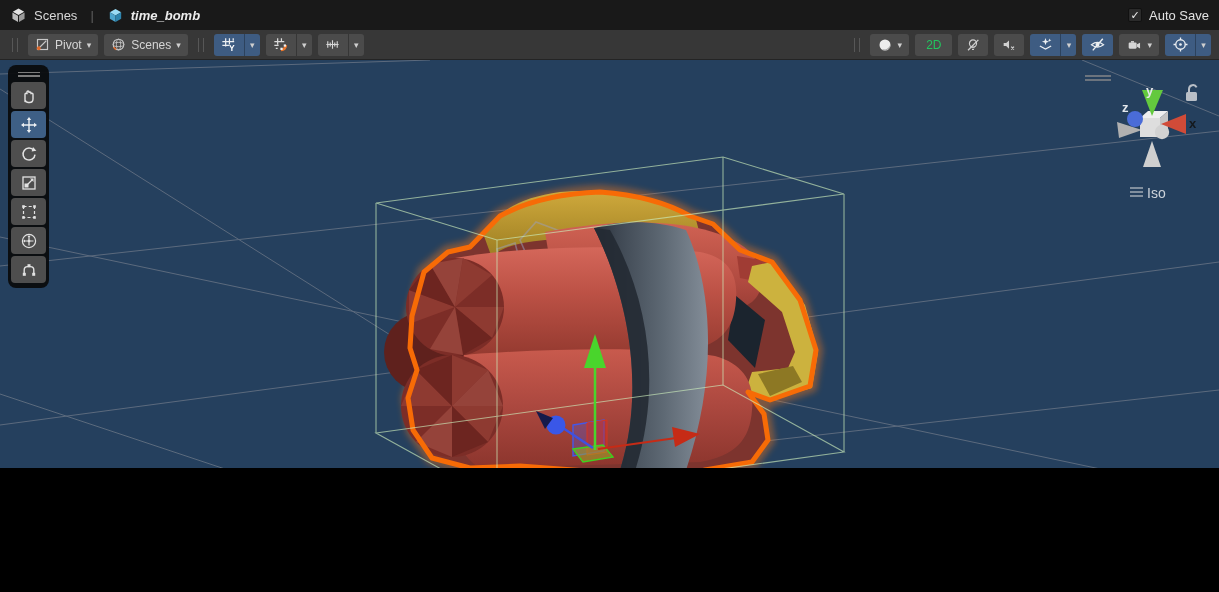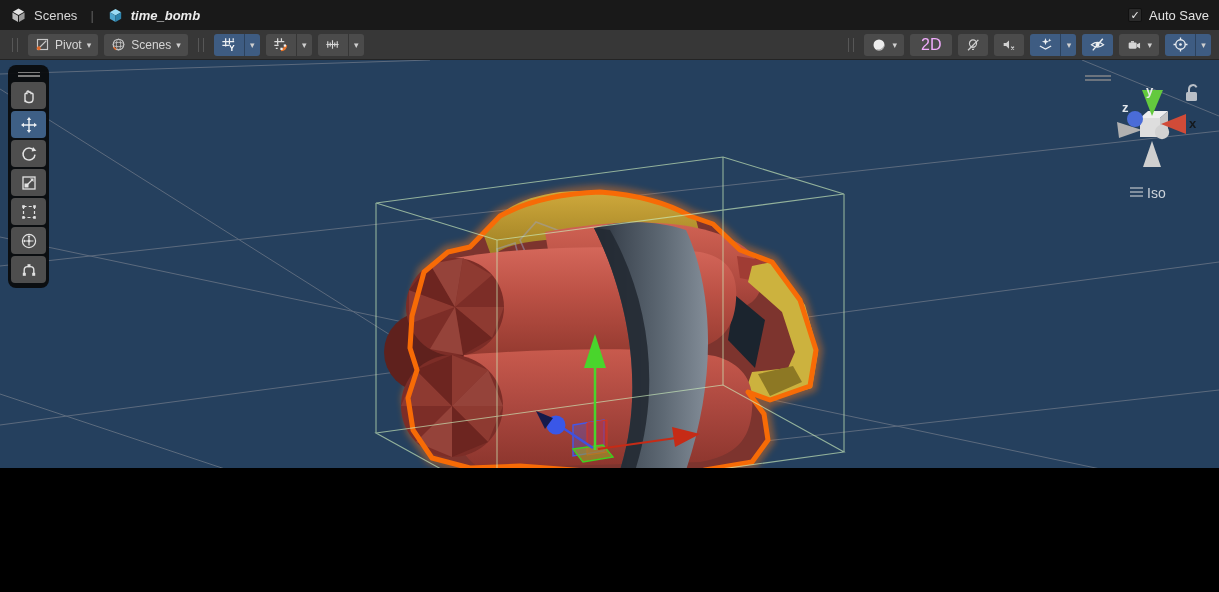--- a/index.html
+++ b/index.html
@@ -30,21 +30,21 @@
   .btn{height:22px;background:var(--button_bg);border-radius:3px;display:flex;align-items:center;
     padding:0 7px;gap:5px;cursor:pointer;white-space:nowrap;}
   .btn.active{background:var(--active_button_bg);}
   .btn .arrow{font-size:9px;color:#cfcfcf;}
   .split{display:flex;height:22px;border-radius:3px;overflow:hidden;cursor:pointer;}
   .split .cell{height:22px;display:flex;align-items:center;justify-content:center;background:var(--button_bg);}
   .split .cell.icon{width:30px;}
   .split .cell.drop{width:16px;font-size:9px;color:#cfcfcf;border-left:1px solid rgba(0,0,0,.28);}
   .split.active .cell{background:var(--active_button_bg);}
   .right-group{margin-left:auto;display:flex;align-items:center;gap:6px;}
-  .lbl2d{font-size:16px;color:#f0abfc;padding:0 4px;}
+  .lbl2d{font-size:12px;color:#22c55e;padding:0 4px;}
 
   
   .viewport{position:relative;flex:1;background:var(--viewport_bg);overflow:hidden;}
   .viewport>svg.scene{position:absolute;left:0;top:0;}
 
   
   .tools{position:absolute;left:8px;top:5px;width:41px;background:rgba(10,11,13,.94);
     border-radius:8px;padding:3px 3px 5px;z-index:5;}
   .tools .grip-h{height:12px;display:flex;flex-direction:column;justify-content:center;gap:2px;
     align-items:center;cursor:grab;}

